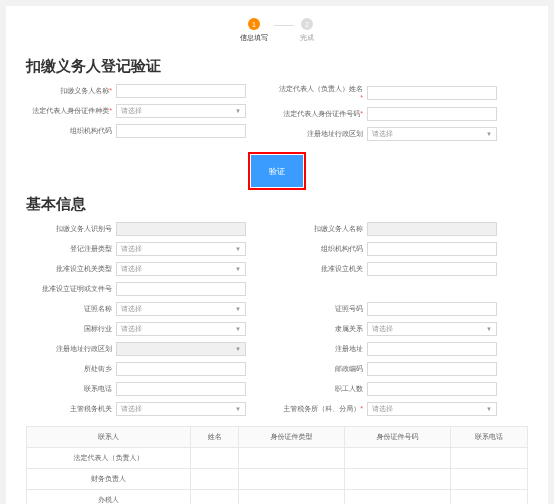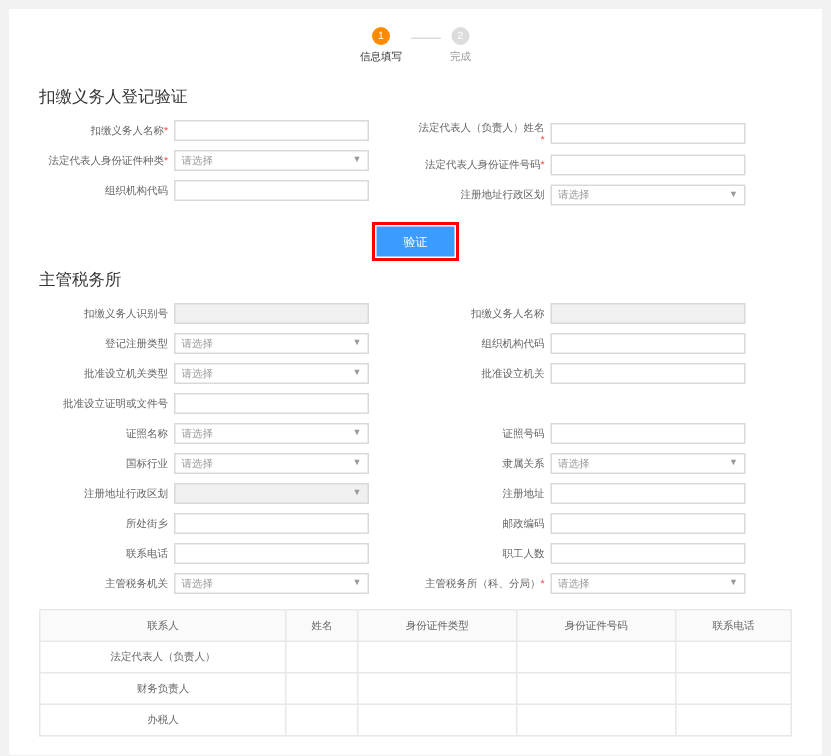--- a/index.html
+++ b/index.html
@@ -6,33 +6,33 @@
 body{font-family:"Microsoft YaHei",Arial,sans-serif;font-size:8px;background:#f2f2f2;color:#333;width:554px;height:504px;overflow:hidden}
 .outer{padding:6px}
 .card{background:#fff;padding:12px 20px}
 .steps{display:flex;justify-content:center;align-items:center;gap:6px;margin-bottom:14px}
 .step{display:flex;flex-direction:column;align-items:center;gap:3px}
 .step-dot{width:12px;height:12px;border-radius:50%;background:#dcdcdc;display:flex;align-items:center;justify-content:center;color:#fff;font-size:7px}
 .step-dot.active{background:#ff8a00}
 .step-line{width:20px;height:1px;background:#dcdcdc;margin-bottom:10px}
 .step-label{font-size:7px;color:#999}
 .step-label.active{color:#333}
-.sect-title{font-size:11px;font-weight:normal;color:#333;margin:8px 0 8px 0}
+.sect-title{font-size:15px;font-weight:bold;color:#333;margin:8px 0 8px 0}
 .form{display:flex;flex-wrap:wrap}
 .col{width:50%}
 .field{display:flex;align-items:center;margin-bottom:6px}
 .lab{width:90px;text-align:right;font-size:7px;color:#666;padding-right:4px}
 .lab .req{color:#ff4d4f}
 .ctl{flex:1;max-width:130px}
 .ctl input,.ctl .sel{width:100%;height:14px;border:1px solid #d9d9d9;background:#fff;font-size:7px;padding:0 4px;color:#999}
 .ctl .sel{display:flex;align-items:center;justify-content:space-between}
 .ctl .sel.dis,.ctl input.dis{background:#f0f0f0}
 .caret{font-size:6px;color:#999}
 .btn-row{display:flex;justify-content:center;margin:8px 0}
-.btn{height:20px;padding:0 18px;border:none;font-size:8px;color:#fff;cursor:pointer;display:inline-flex;align-items:center;justify-content:center}
+.btn{height:32px;padding:0 18px;border:none;font-size:8px;color:#fff;cursor:pointer;display:inline-flex;align-items:center;justify-content:center}
 .btn-blue{background:#3b9cff}
 .hl{outline:2px solid #ff0000;outline-offset:1px}
 table{width:100%;border-collapse:collapse;font-size:7px;margin-top:4px}
 th,td{border:1px solid #e8e8e8;padding:5px 4px;text-align:center;color:#666}
 th{background:#fafafa;font-weight:normal}
 </style>
 </head>
 <body>
 
 <div class="outer">
@@ -88,21 +88,21 @@
                 <span class="caret">▼</span>
               </div>
             </div>
           </div>
   </div>
 </div>
 <div class="btn-row">
         <button class="btn btn-blue hl">验证</button>
       </div>
 
-<div class="sect-title">主管税务所</div>
+<div class="sect-title">基本信息</div>
 <div class="form">
   <div class="col">
     <div class="field">
             <div class="lab">扣缴义务人识别号</div>
             <div class="ctl"><input class="dis" style=""></div>
           </div>
     <div class="field">
             <div class="lab">登记注册类型</div>
             <div class="ctl">
               <div class="sel">

